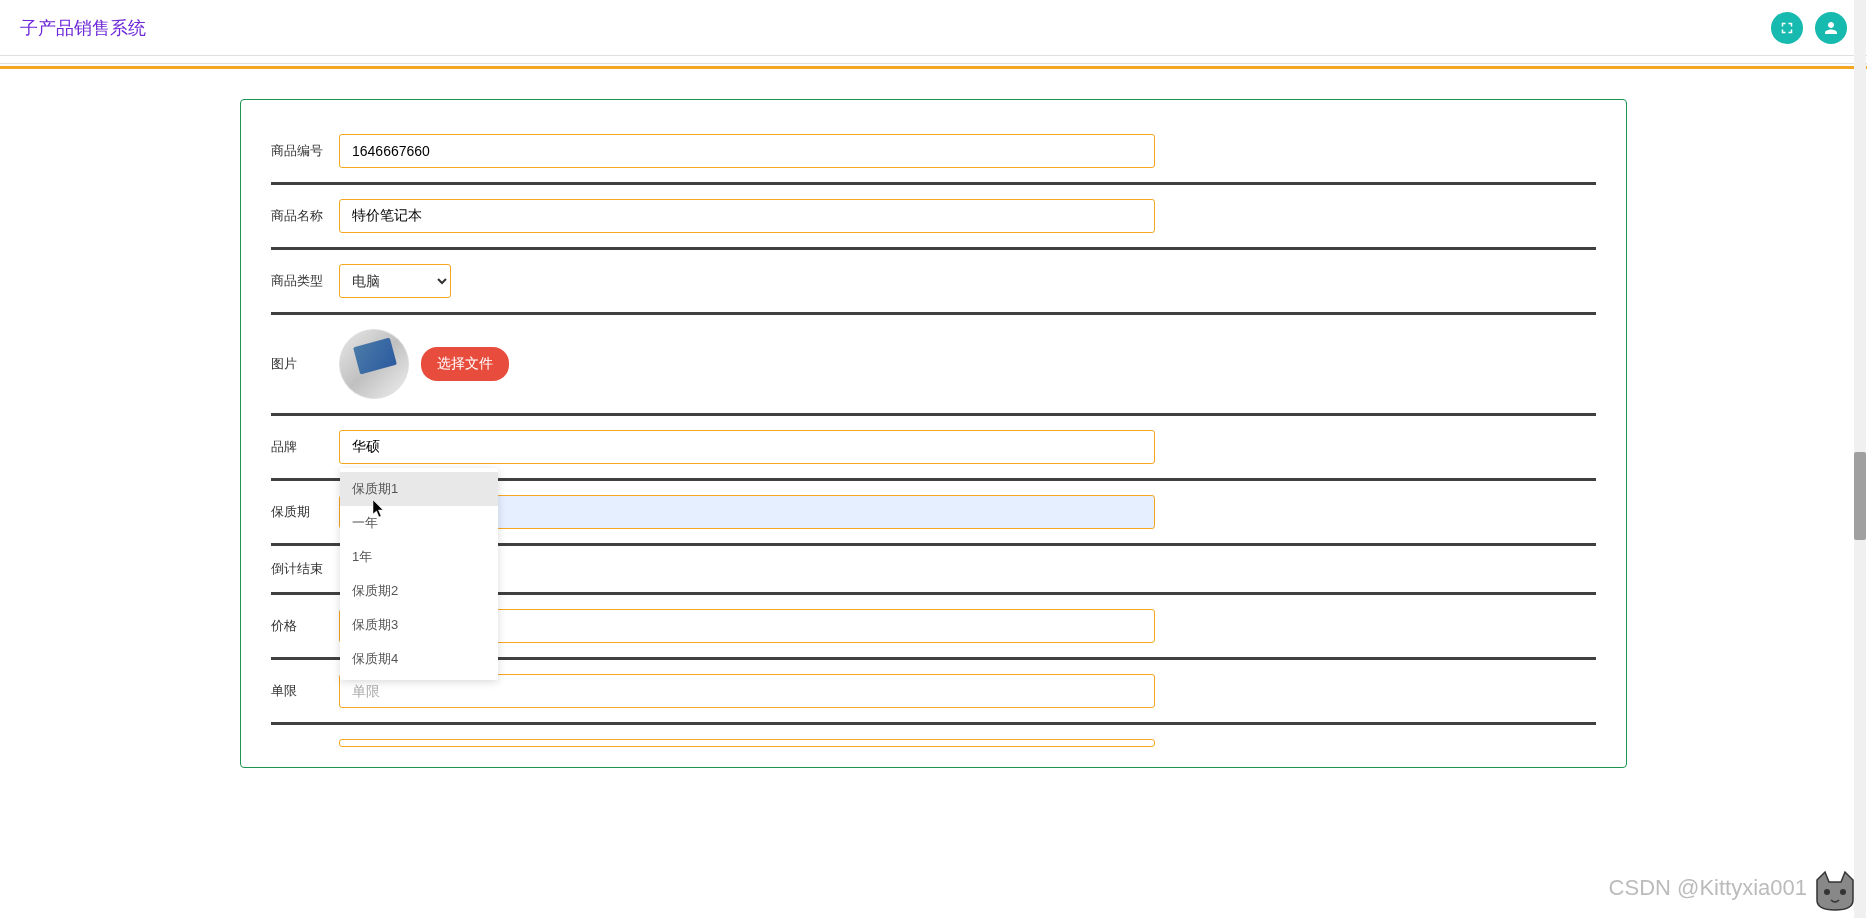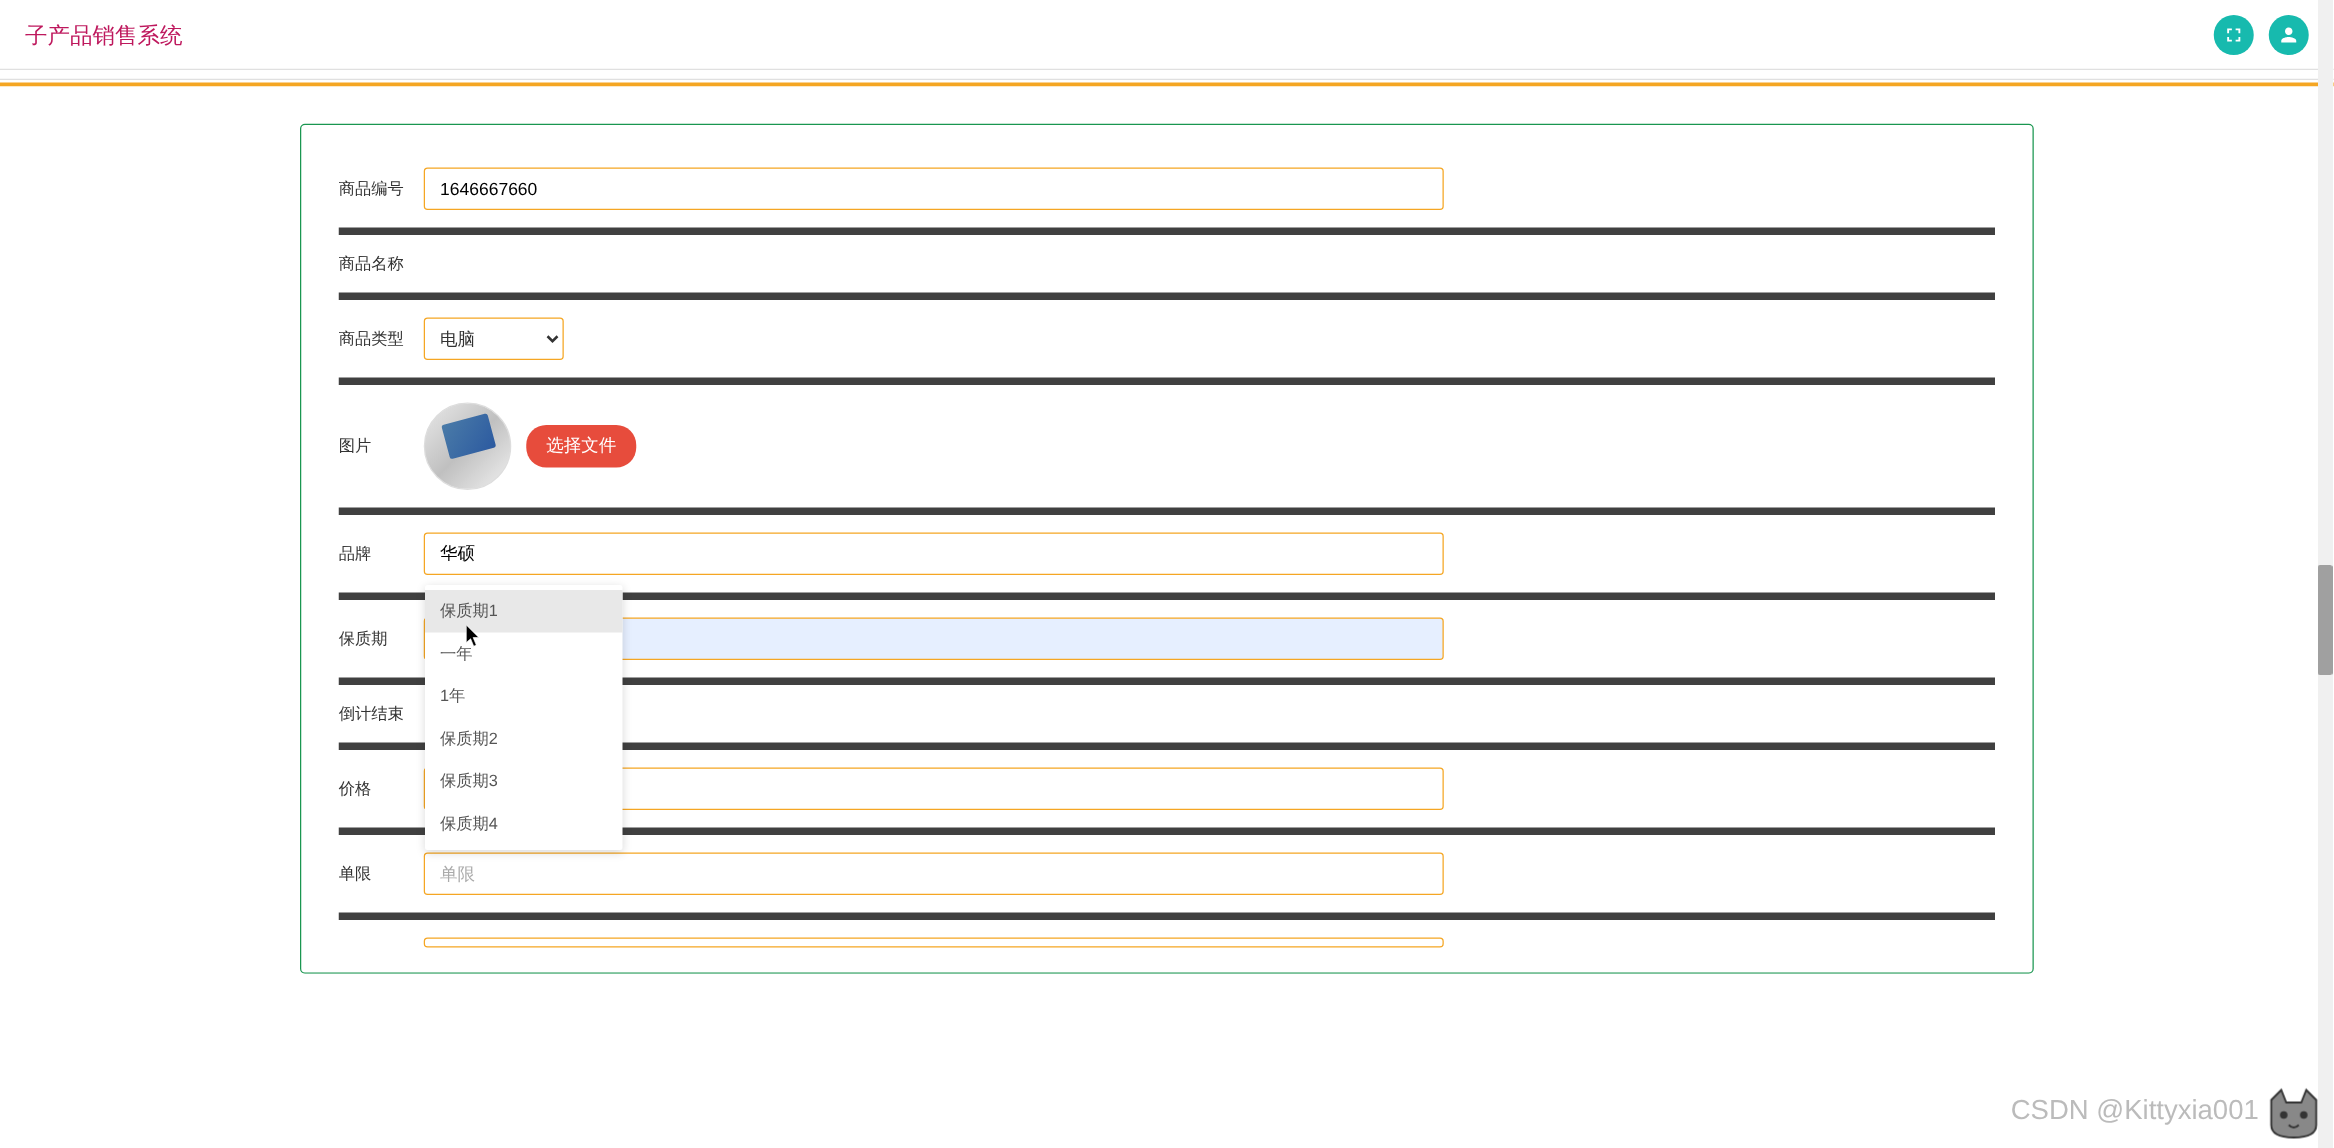--- a/index.html
+++ b/index.html
@@ -16,21 +16,21 @@
     .header {
       display: flex;
       align-items: center;
       justify-content: space-between;
       padding: 10px 20px;
       border-bottom: 1px solid #e0e0e0;
       height: 56px;
     }
     .header-title {
       font-size: 18px;
-      color: #be185d;
+      color: #6d28d9;
     }
     .header-icons {
       display: flex;
       gap: 12px;
     }
     .icon-circle {
       width: 32px;
       height: 32px;
       border-radius: 50%;
       background: #17baae;
@@ -65,21 +65,21 @@
     .form-card {
       border: 1px solid #1a9650;
       border-radius: 4px;
       padding: 20px 30px;
       background: #fff;
     }
     .form-row {
       display: flex;
       align-items: center;
       padding: 14px 0;
-      border-bottom: 6px solid #404040;
+      border-bottom: 3px solid #404040;
     }
     .form-row:last-child {
       border-bottom: none;
     }
     .form-label {
       width: 68px;
       font-size: 13px;
       color: #333;
       flex-shrink: 0;
     }
@@ -240,20 +240,21 @@
 <div class="main-container">
   <div class="form-card">
 
     <div class="form-row">
       <div class="form-label">商品编号</div>
       <input type="text" class="form-input" value="1646667660" style="">
     </div>
 
     <div class="form-row">
       <div class="form-label">商品名称</div>
+      <input type="text" class="form-input" value="特价笔记本" style="">
     </div>
 
     <div class="form-row">
       <div class="form-label">商品类型</div>
       <select class="form-select">
         <option>电脑</option>
       </select>
     </div>
 
     <div class="form-row">

